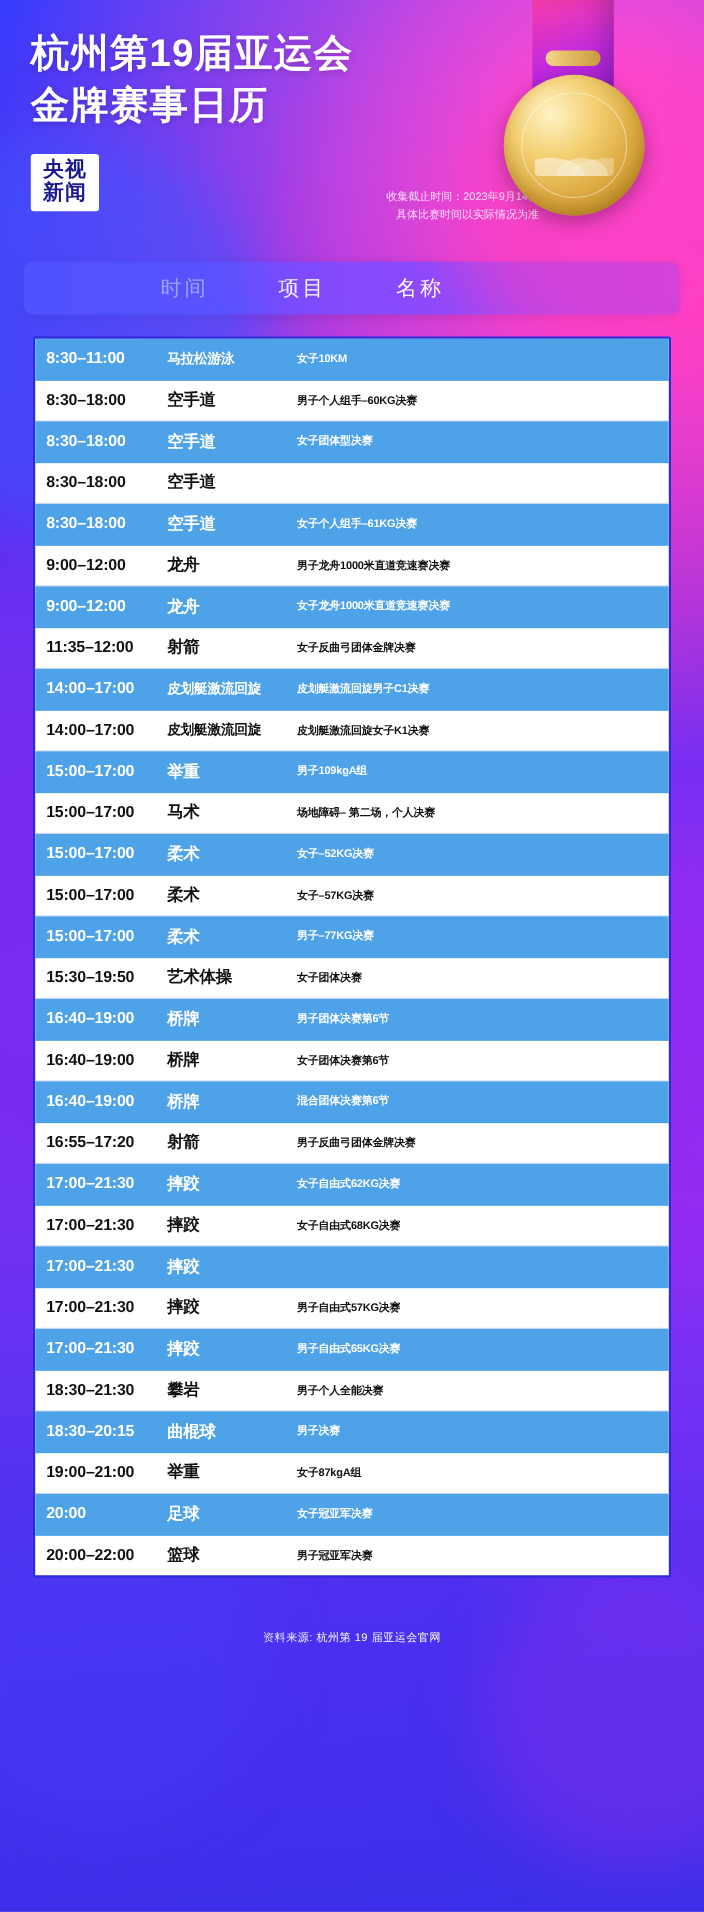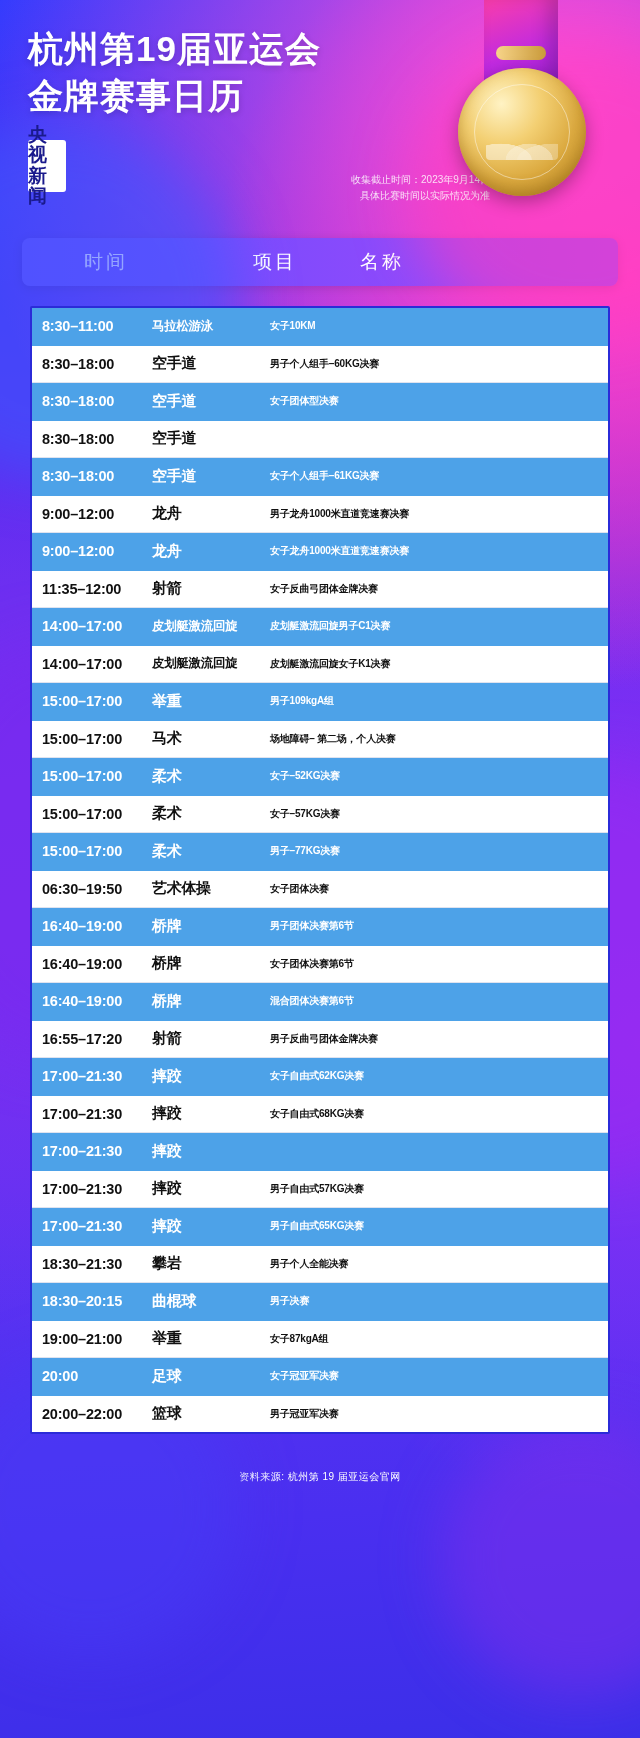--- a/index.html
+++ b/index.html
@@ -56,21 +56,21 @@
     margin-top: 16px;
     padding: 7px 18px 8px 18px;
     border: 1px solid rgba(255,255,255,.85);
     border-radius: 4px;
     color: #ffffff;
     font-size: 16px;
     letter-spacing: .5px;
   }
   .cctv-logo {
     margin-top: 20px;
-    width: 38px;
+    width: 62px;
     height: 52px;
     background: #ffffff;
     border-radius: 3px;
     display: flex;
     flex-direction: column;
     align-items: center;
     justify-content: center;
     line-height: 1.08;
   }
   .cctv-logo span {
@@ -162,27 +162,27 @@
     height: 48px;
     border-radius: 8px;
     background: linear-gradient(90deg, rgba(106,77,255,.92), rgba(150,74,255,.92));
     box-shadow: 0 2px 10px rgba(0,0,0,.15);
     display: flex;
     align-items: center;
     color: #fff;
     font-size: 19px;
     letter-spacing: 3px;
   }
-  .colbar .c1 { width: 168px; text-align: center; }
+  .colbar .c1 { width: 168px; text-align: right; }
   .colbar .c2 { width: 170px; text-align: center; }
   .colbar .c3 { flex: 1; text-align: left; padding-right: 74px; }
 
   
   .table-card {
-    margin: 20px 30px 0 30px;
+    margin: 20px 30px 12px 30px;
     background: #ffffff;
     border: 2px solid #2b2bd8;
     border-radius: 2px;
     overflow: hidden;
     position: relative;
     z-index: 2;
   }
   .row {
     display: flex;
     align-items: center;
@@ -367,21 +367,21 @@
         <div class="cell-time">15:00–17:00</div>
         <div class="cell-event">柔术</div>
         <div class="cell-name">女子–57KG决赛</div>
       </div>
       <div class="row alt">
         <div class="cell-time">15:00–17:00</div>
         <div class="cell-event">柔术</div>
         <div class="cell-name">男子–77KG决赛</div>
       </div>
       <div class="row">
-        <div class="cell-time">06:30–19:50</div>
+        <div class="cell-time">15:30–19:50</div>
         <div class="cell-event">艺术体操</div>
         <div class="cell-name">女子团体决赛</div>
       </div>
       <div class="row alt">
         <div class="cell-time">16:40–19:00</div>
         <div class="cell-event">桥牌</div>
         <div class="cell-name">男子团体决赛第6节</div>
       </div>
       <div class="row">
         <div class="cell-time">16:40–19:00</div>

